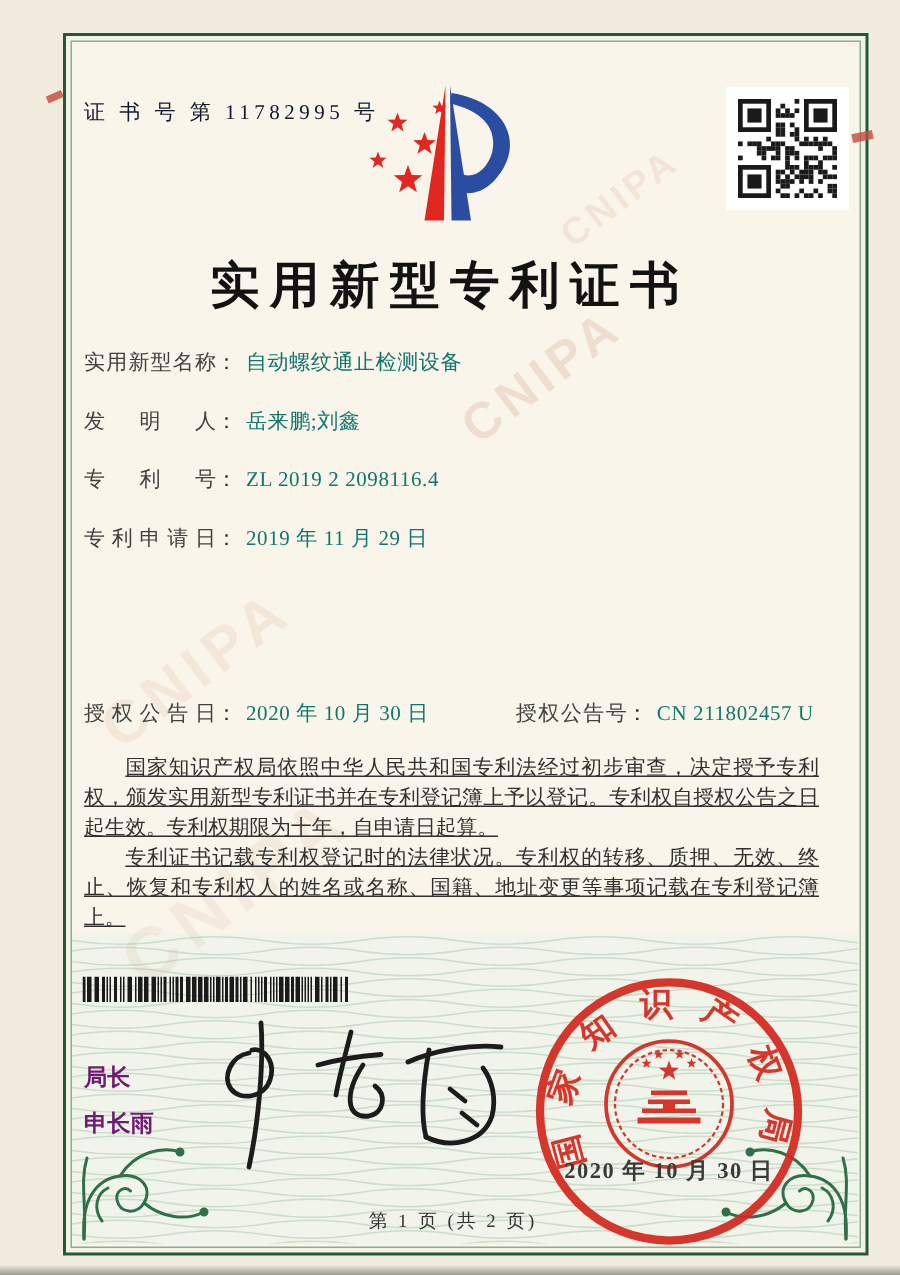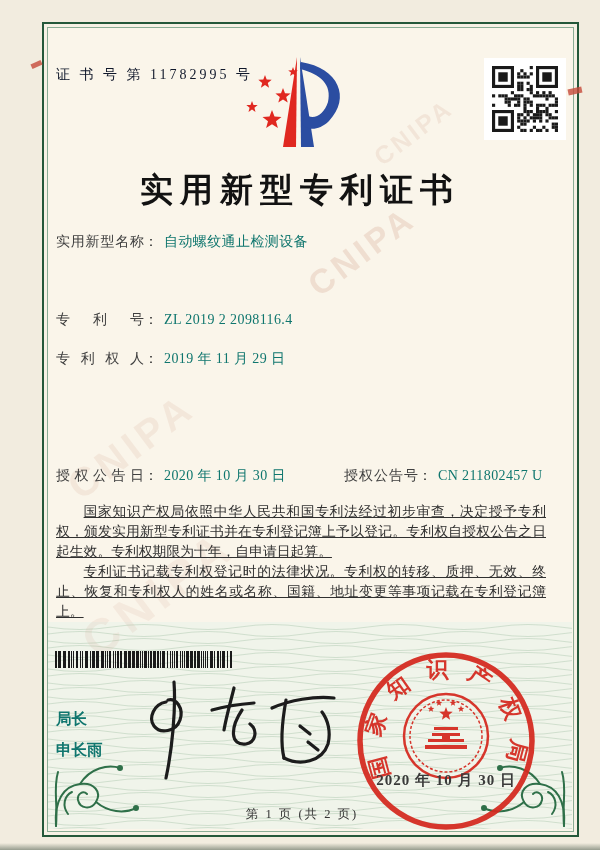--- a/index.html
+++ b/index.html
@@ -36,21 +36,21 @@
   .row .val{color:#0f766e;letter-spacing:.4px;}
   .row .pair2{margin-left:58px;}
   
   .paras{position:absolute;left:56px;top:502px;width:490px;font-size:13.8px;line-height:20px;
     text-align:justify;color:#303030;text-decoration:underline;}
   .paras p{margin:0;text-indent:2em;}
   
   .barcode{position:absolute;left:55px;top:651px;}
   
   .sig-titles{position:absolute;left:56px;top:703px;font-family:"Liberation Sans","DejaVu Sans",sans-serif;
-    font-weight:700;font-size:15.5px;line-height:31px;color:#0f766e;}
+    font-weight:700;font-size:15.5px;line-height:31px;color:#701a75;}
   .signature{position:absolute;left:138px;top:670px;}
   
   .seal{position:absolute;left:348px;top:648px;opacity:.93;}
   .seal-date{position:absolute;left:350px;top:771px;width:192px;text-align:center;
     font-size:15px;font-weight:600;letter-spacing:1px;color:#3a3a3a;}
   
   .footer{position:absolute;left:0;top:806px;width:604px;text-align:center;font-size:12.5px;color:#333;letter-spacing:2px;}
   
   .wm{position:absolute;font-family:"Liberation Sans","DejaVu Sans",sans-serif;font-weight:700;
     color:#c98f78;transform:rotate(-37deg);pointer-events:none;}
@@ -280,25 +280,28 @@
         <rect x="3.142857142857143" y="47.14285714285714" width="15.714285714285714" height="15.714285714285714" fill="#fff"></rect>
         <rect x="6.285714285714286" y="50.285714285714285" width="9.428571428571429" height="9.428571428571429" fill="#1a1a1a"></rect>
       </svg>
   </div>
 
   <div class="title">实用新型专利证书</div>
 
   <div class="row" style="top:233px">
     <span class="lbl">实用新型名称</span><span class="colon">：</span><span class="val">自动螺纹通止检测设备</span>
   </div>
+  <div class="row" style="top:272px">
+    <span class="lbl">发明人</span><span class="colon">：</span><span class="val">岳来鹏;刘鑫</span>
+  </div>
   <div class="row" style="top:311px">
     <span class="lbl">专利号</span><span class="colon">：</span><span class="val">ZL 2019 2 2098116.4</span>
   </div>
   <div class="row" style="top:350px">
-    <span class="lbl">专利权人</span><span class="colon">：</span><span class="val">2019 年 11 月 29 日</span>
+    <span class="lbl">专利申请日</span><span class="colon">：</span><span class="val">2019 年 11 月 29 日</span>
   </div>
   <div class="row" style="top:467px">
     <span class="lbl">授权公告日</span><span class="colon">：</span><span class="val">2020 年 10 月 30 日</span><span class="pair2"><span class="lbl" style="width:74px">授权公告号</span><span class="colon">：</span><span class="val">CN 211802457 U</span></span>
   </div>
 
   <div class="paras">
     <p>国家知识产权局依照中华人民共和国专利法经过初步审查，决定授予专利权，颁发实用新型专利证书并在专利登记簿上予以登记。专利权自授权公告之日起生效。专利权期限为十年，自申请日起算。</p>
     <p>专利证书记载专利权登记时的法律状况。专利权的转移、质押、无效、终止、恢复和专利权人的姓名或名称、国籍、地址变更等事项记载在专利登记簿上。</p>
   </div>
 

